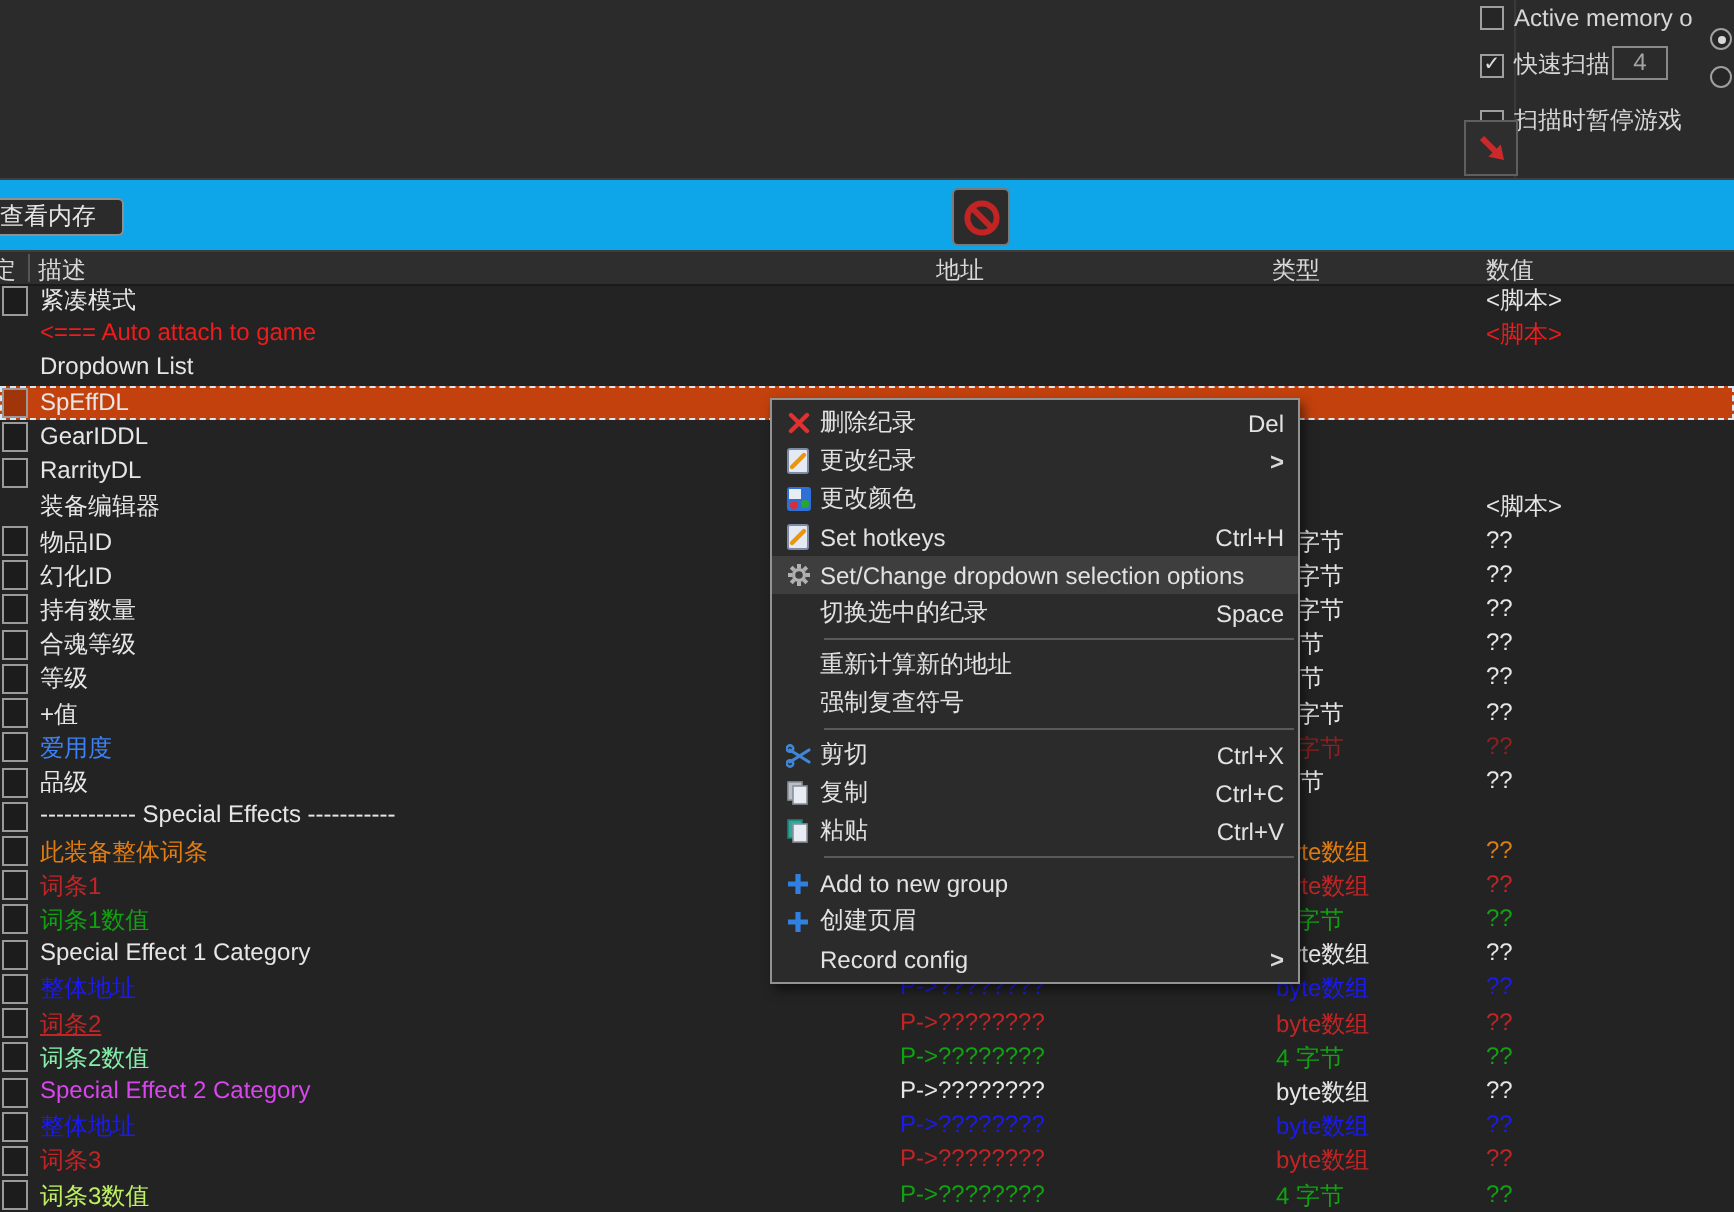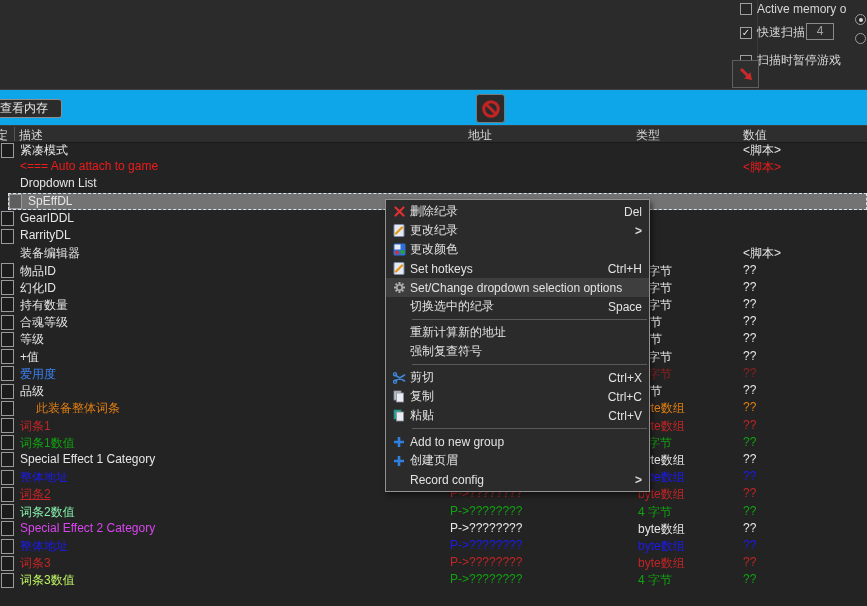--- a/index.html
+++ b/index.html
@@ -29,21 +29,21 @@
   
   .thead{position:absolute;left:0;top:125px;width:867px;height:16px;background:#2e2e2e;
          border-top:1px solid #3d3d3d;border-bottom:1px solid #1a1a1a;color:#d8d8d8;}
   .thead span{position:absolute;top:1px;white-space:nowrap;}
   .h-freeze{left:0;width:8px;overflow:hidden;direction:rtl;}
   .h-div{position:absolute;left:14px;top:1px;width:1px;height:14px;background:#555;}
   .h-desc{left:19px;} .h-addr{left:468px;} .h-type{left:636px;} .h-val{left:743px;}
 
   .tbody{position:absolute;left:0;top:141px;width:867px;height:465px;}
   .trow{position:relative;height:17.22px;}
-  .trow.selected{background:#737373;outline:1px dashed #dce6f0;outline-offset:-1px;margin-left:8px;}
+  .trow.selected{background:#c2410c;outline:1px dashed #dce6f0;outline-offset:-1px;}
   .cb{position:absolute;left:1px;top:1.5px;width:11px;height:13px;border:1px solid #9a9a9a;background:rgba(0,0,0,0.18);}
   .cell{position:absolute;top:1px;white-space:nowrap;}
   .c-desc{left:20px;} .c-addr{left:450px;} .c-type{left:638px;} .c-val{left:743px;}
 
   
   .cmenu{position:absolute;left:385px;top:199px;width:263px;background:#2b2b2b;border:1px solid #929292;
          padding:2px 0;box-shadow:2px 3px 5px rgba(0,0,0,0.5);}
   .mitem{display:flex;align-items:center;height:19px;padding:0 7px 0 2px;}
   .mitem.hl{background:#3e3e3e;}
   .mic{flex:0 0 22px;display:flex;align-items:center;justify-content:center;}
@@ -177,21 +177,25 @@
         <span class="cell c-val" style="color: rgb(141, 33, 33);">??</span>
       </div>
       <div class="trow">
         <span class="cb"></span>
         <span class="cell c-desc" style="color: rgb(230, 230, 230);">品级</span>
         <span class="cell c-type" style="color: rgb(230, 230, 230);">字节</span>
         <span class="cell c-val" style="color: rgb(230, 230, 230);">??</span>
       </div>
       <div class="trow">
         <span class="cb"></span>
-        <span class="cell c-desc" style="color: rgb(224, 125, 18); margin-left: 16px;">此装备整体词条</span>
+        <span class="cell c-desc" style="color: rgb(230, 230, 230);">------------ Special Effects -----------</span>
+      </div>
+      <div class="trow">
+        <span class="cb"></span>
+        <span class="cell c-desc" style="color: rgb(224, 125, 18);">此装备整体词条</span>
         <span class="cell c-type" style="color: rgb(224, 125, 18);">byte数组</span>
         <span class="cell c-val" style="color: rgb(224, 125, 18);">??</span>
       </div>
       <div class="trow">
         <span class="cb"></span>
         <span class="cell c-desc" style="color: rgb(194, 37, 37);">词条1</span>
         <span class="cell c-type" style="color: rgb(194, 37, 37);">byte数组</span>
         <span class="cell c-val" style="color: rgb(194, 37, 37);">??</span>
       </div>
       <div class="trow">

